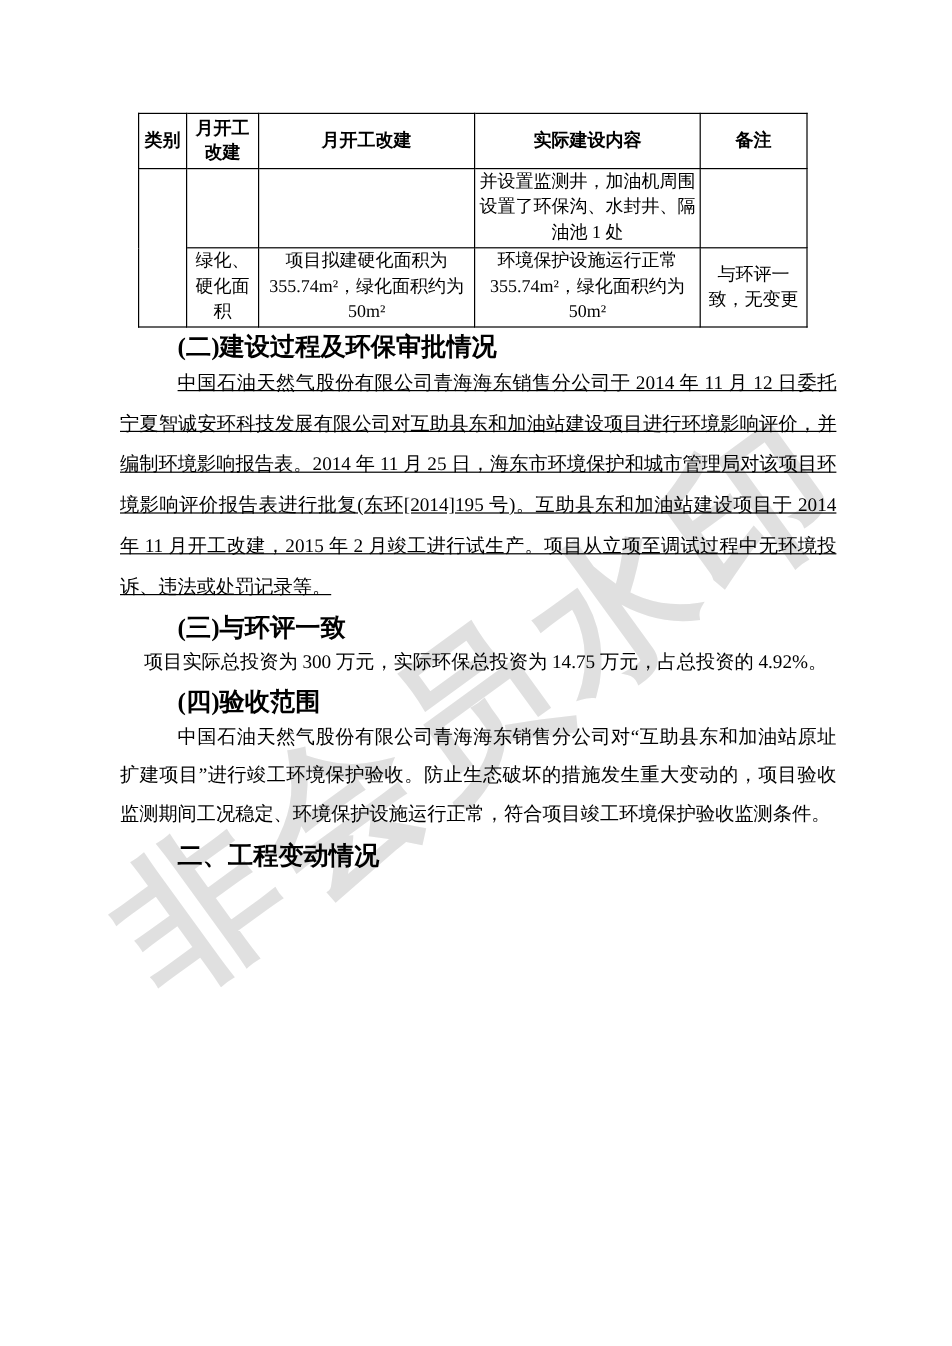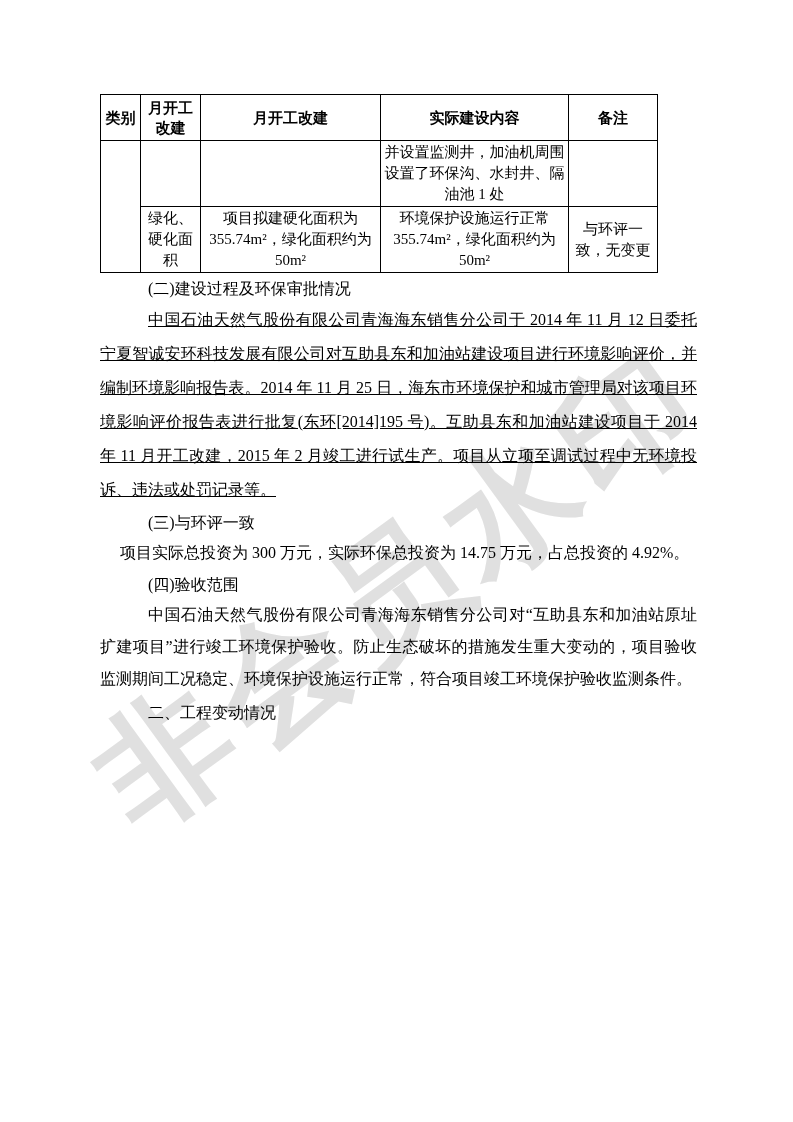--- a/index.html
+++ b/index.html
@@ -37,41 +37,42 @@
     position: absolute;
     left: 100px;
     top: 94px;
     width: 597px;
     z-index: 1;
   }
   table.doc-table {
     border-collapse: collapse;
     table-layout: fixed;
     width: 557px;
+    margin-left: 15px;
   }
   table.doc-table td, table.doc-table th {
     border: 1px solid #000000;
     font-size: 15px;
     line-height: 21px;
     text-align: center;
     vertical-align: middle;
     padding: 1px 3px;
     font-weight: normal;
     overflow: hidden;
   }
   table.doc-table th {
     font-weight: bold;
     line-height: 20px;
   }
   tr.hdr-row   { height: 46px; }
   tr.data-row1 { height: 63px; }
   tr.data-row2 { height: 65px; }
   .heading {
-    font-weight: normal;
-    font-size: 16px;
+    font-weight: bold;
+    font-size: 21px;
     line-height: 24px;
     margin: 4px 0 2px 0;
     padding-left: 48px;
   }
   .heading.major { margin-top: 6px; }
   .para {
     font-size: 16px;
     line-height: 32px;
     text-align: justify;
     text-indent: 48px;

